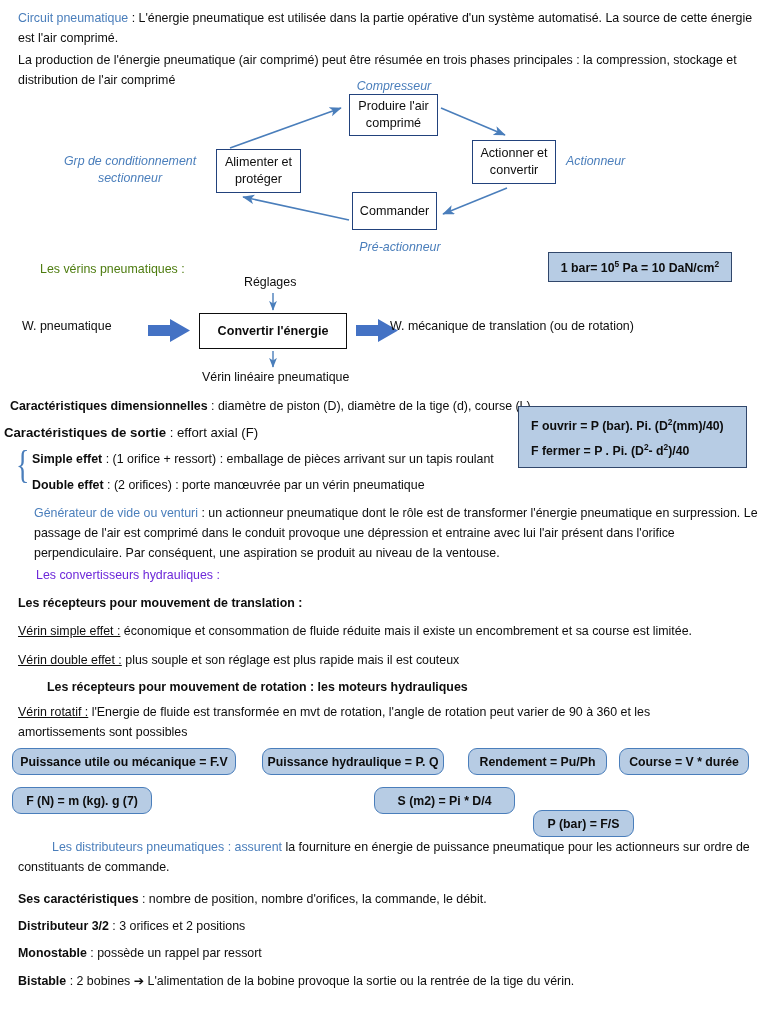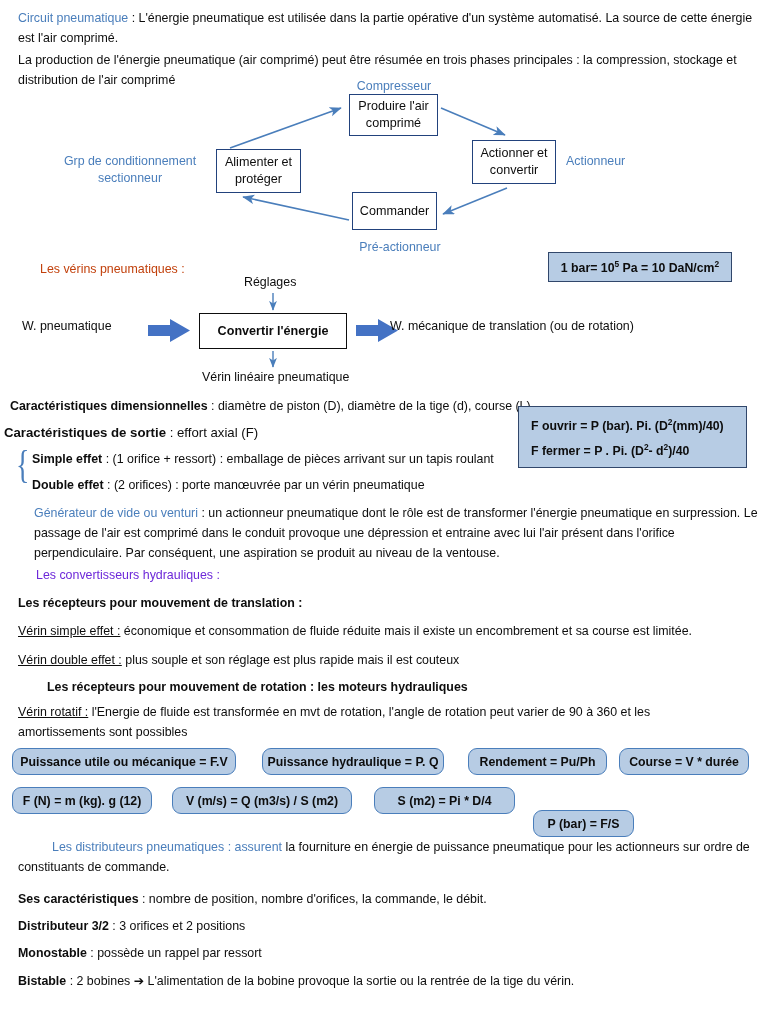--- a/index.html
+++ b/index.html
@@ -33,21 +33,21 @@
     text-align:center;
     font-size:12.6px;
     line-height:1.32;
     box-sizing:border-box;
   }
   .db-produire{left:349px;top:16px;width:89px;height:42px;}
   .db-alimenter{left:216px;top:71px;width:85px;height:44px;}
   .db-actionner{left:472px;top:62px;width:84px;height:44px;}
   .db-commander{left:352px;top:114px;width:85px;height:38px;}
 
-  .dlabel{position:absolute;color:#4a7ebb;font-size:12.4px;text-align:center;line-height:1.35;}
+  .dlabel{position:absolute;color:#4a7ebb;font-size:12.4px;text-align:center;line-height:1.35;font-style:italic;}
   .dl-compresseur{left:342px;top:0px;width:104px;}
   .dl-actionneur{left:566px;top:75px;width:90px;text-align:left;}
   .dl-preaction{left:340px;top:161px;width:120px;}
   .dl-grp{left:40px;top:75px;width:180px;}
 
   .diagram svg{position:absolute;left:0;top:0;width:768px;height:180px;overflow:visible;}
 
   
   .fbox{
     position:absolute;
@@ -57,21 +57,21 @@
     font-weight:bold;
     font-size:12.3px;
     color:#0d0d0d;
   }
   .fb-bar{left:548px;top:252px;width:184px;height:30px;
           display:flex;align-items:center;justify-content:center;}
   .fb-force{left:518px;top:406px;width:229px;height:62px;padding:7px 0 0 12px;line-height:2.0;}
   sup{font-size:8.4px;vertical-align:super;}
 
   
-  .verins-title{position:absolute;left:40px;top:262px;color:#c2410c;}
+  .verins-title{position:absolute;left:40px;top:262px;color:#4d7c0f;}
   .vd{position:absolute;left:0;top:275px;width:768px;height:115px;}
   .vbox{
     position:absolute;left:199px;top:38px;width:148px;height:36px;
     border:1.4px solid #0d0d0d;background:#fff;
     display:flex;align-items:center;justify-content:center;
     font-weight:bold;font-size:12.6px;box-sizing:border-box;
   }
   .vlabel{position:absolute;font-size:12.4px;}
   .vl-reglages{left:244px;top:0px;}
   .vl-wpneu{left:22px;top:44px;}
@@ -240,22 +240,21 @@
 
   <div class="para p-rotatif">
     <span class="ul">Vérin rotatif :</span><span> l'Energie de fluide est transformée en mvt de rotation, l'angle de rotation peut varier de 90 à 360 et les amortissements sont possibles</span>
   </div>
 
   <div class="pill r1 pa1">Puissance utile ou mécanique = F.V</div>
   <div class="pill r1 pa2">Puissance hydraulique = P. Q</div>
   <div class="pill r1 pa3">Rendement = Pu/Ph</div>
   <div class="pill r1 pa4">Course = V * durée</div>
 
-  <div class="pill r2 pb1">F (N) = m (kg). g (12)</div>
-  <div class="pill r2 pb2">V (m/s) = Q (m3/s) / S (m2)</div>
+  <div class="pill r2 pb1">F (N) = m (kg). g (7)</div>
   <div class="pill r2 pb3">S (m2) = Pi * D/4</div>
   <div class="pill r2 pb4">P (bar) = F/S</div>
 
   <div class="para p-distrib">
     <span style="padding-left:34px"></span><span class="blue">Les distributeurs pneumatiques : assurent</span><span> la fourniture en énergie de puissance pneumatique pour les actionneurs sur ordre de constituants de commande.</span>
   </div>
 
   <div class="ln l-carac">
     <span class="bold">Ses caractéristiques</span><span> : nombre de position, nombre d'orifices, la commande, le débit.</span>
   </div>

